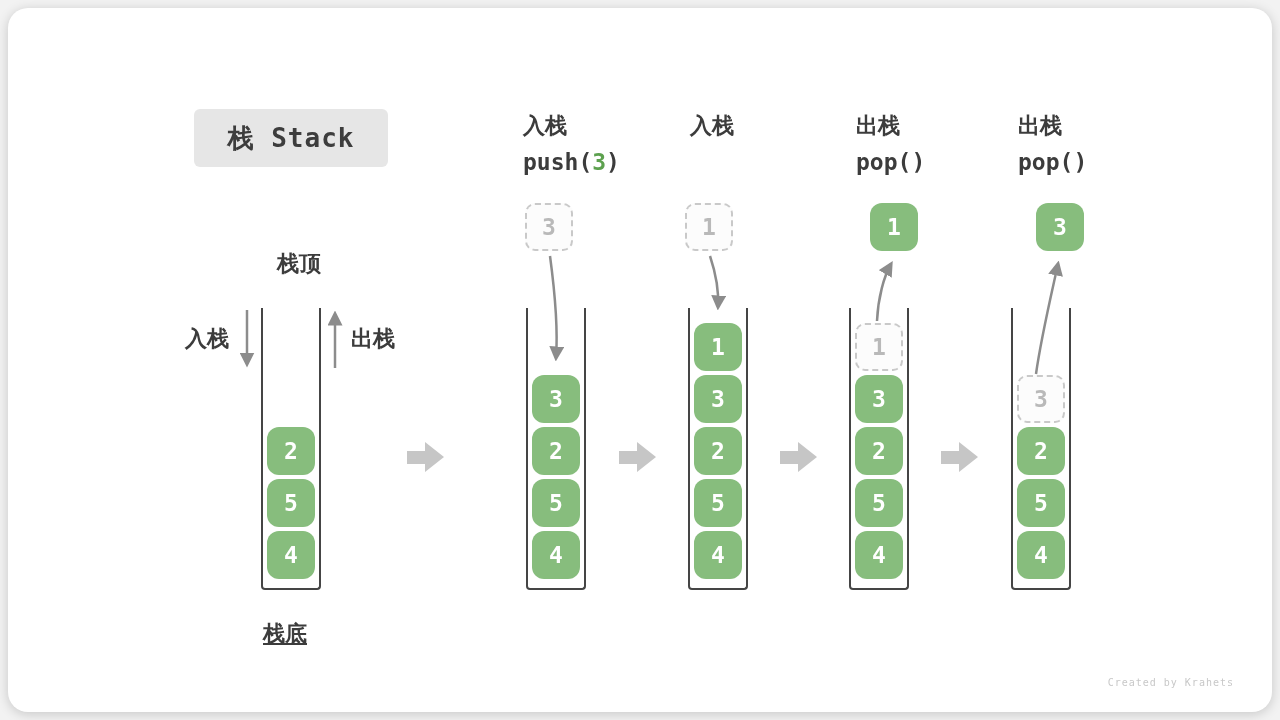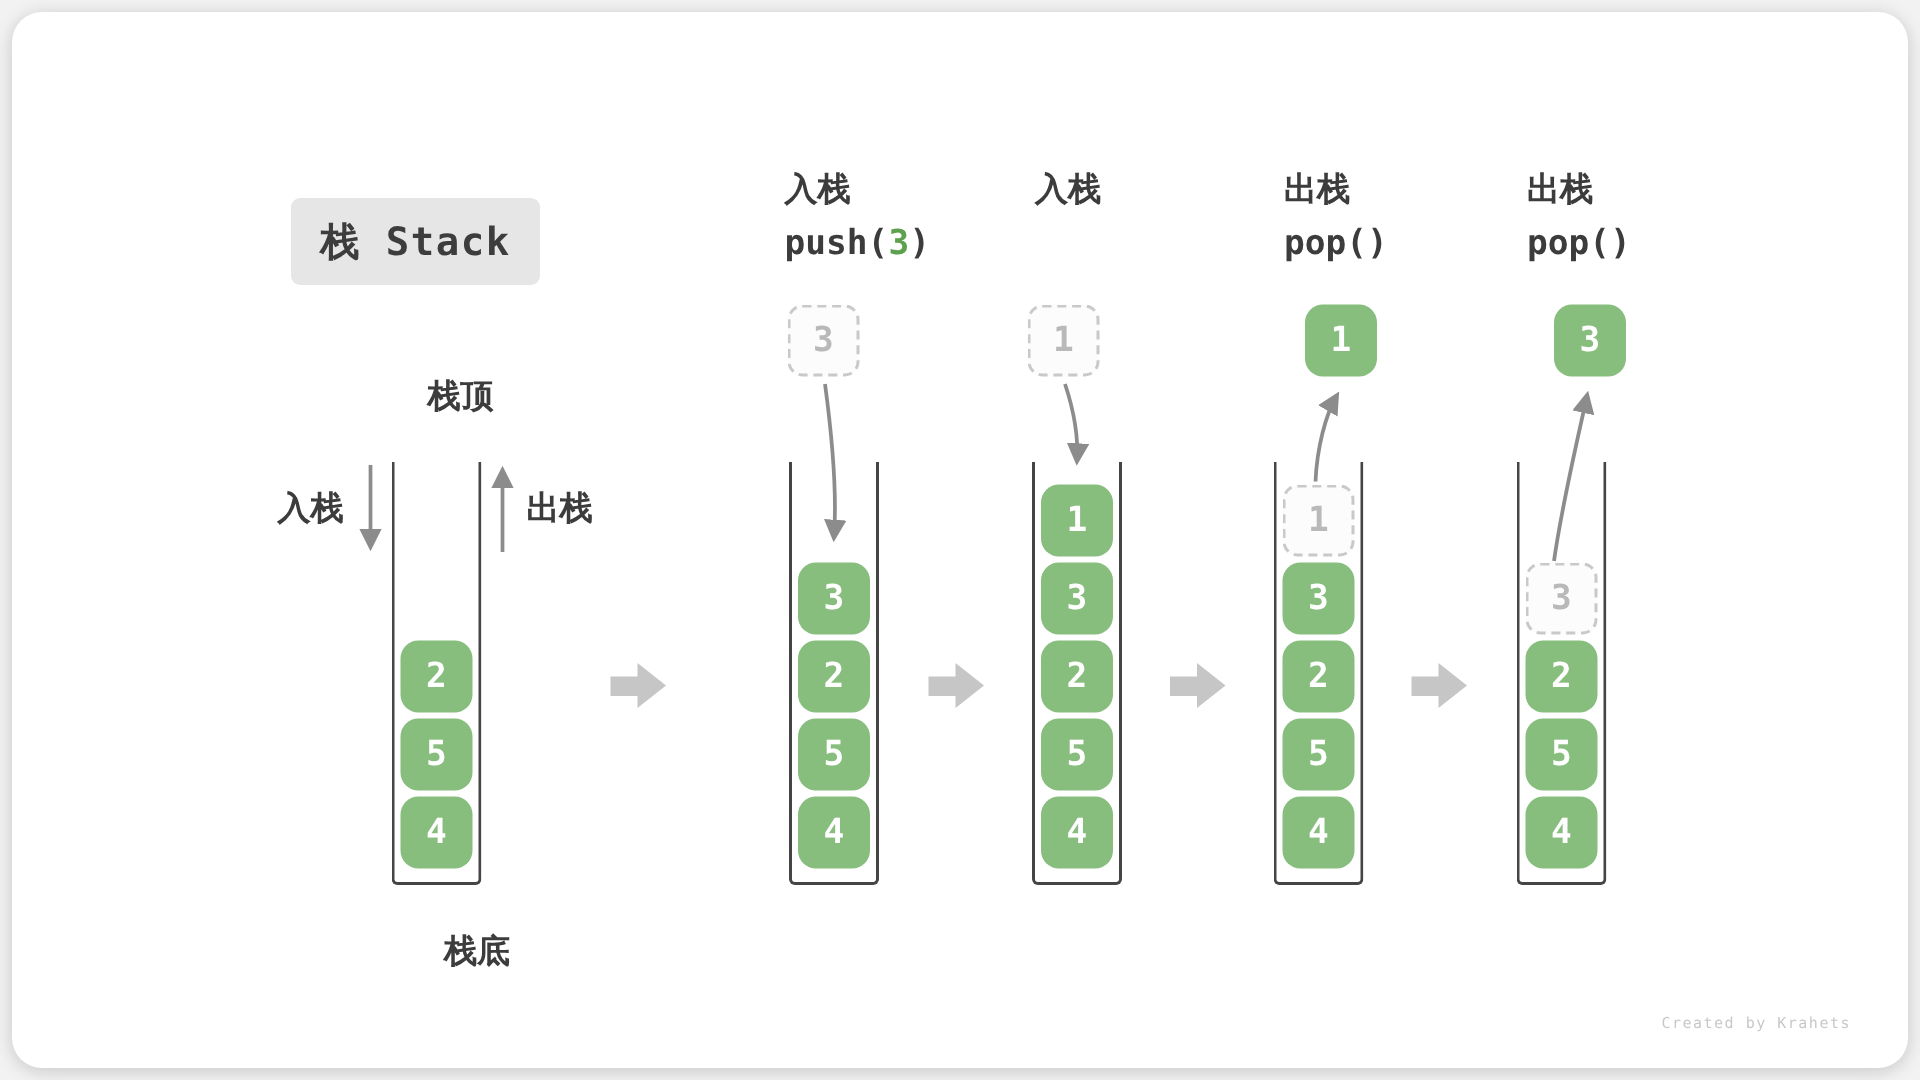--- a/index.html
+++ b/index.html
@@ -24,35 +24,35 @@
   .canvas{
     position:absolute;
     left:8px;top:8px;width:1264px;height:704px;
     background:#ffffff;
     border-radius:20px;
     box-shadow:0 2px 12px rgba(0,0,0,0.18);
   }
   .abs{position:absolute;}
   
   .title-box{
-    left:186px;top:124px;width:166px;height:58px;
+    left:186px;top:101px;width:194px;height:58px;
     background:var(--title_bg);
     border-radius:6px;
     display:flex;align-items:center;justify-content:center;
   }
   .title-box span{
     font-family:"DejaVu Sans Mono","Liberation Mono",monospace;
     font-size:26px;font-weight:700;color:#3d3d3d;letter-spacing:1px;
   }
   
   .zh{
     font-size:22px;font-weight:700;color:var(--text);
     line-height:26px;white-space:nowrap;
   }
-  .centered{text-align:right;width:60px;}
+  .centered{text-align:center;width:60px;}
   
   .op-col{top:104px;width:170px;}
   .op-col .op-zh{font-size:22px;font-weight:700;line-height:28px;margin-bottom:8px;}
   .op-code{
     font-family:"DejaVu Sans Mono","Liberation Mono",monospace;
     font-size:23px;font-weight:600;color:var(--text);line-height:28px;
   }
   .op-code .arg{color:var(--code_green);font-weight:700;}
   
   .stack{
@@ -113,21 +113,21 @@
 </head>
 <body>
 
 <div class="canvas">
 
   <div class="abs title-box">
     <span>栈 Stack</span>
   </div>
 
   <div class="abs zh centered" style="left:261px;top:243px;">栈顶</div>
-  <div class="abs zh centered" style="left:272px;top:613px;">栈底</div>
+  <div class="abs zh centered" style="left:247px;top:613px;text-decoration:underline;">栈底</div>
   <div class="abs zh" style="left:177px;top:318px;">入栈</div>
   <div class="abs zh" style="left:343px;top:318px;">出栈</div>
 
   <div class="abs op-col" style="left:515px;">
     <div class="op-zh">入栈</div>
     <div class="op-code"><span>push(</span><span class="arg">3</span><span>)</span></div>
   </div>
   <div class="abs op-col" style="left:682px;">
     <div class="op-zh">入栈</div>
   </div>

